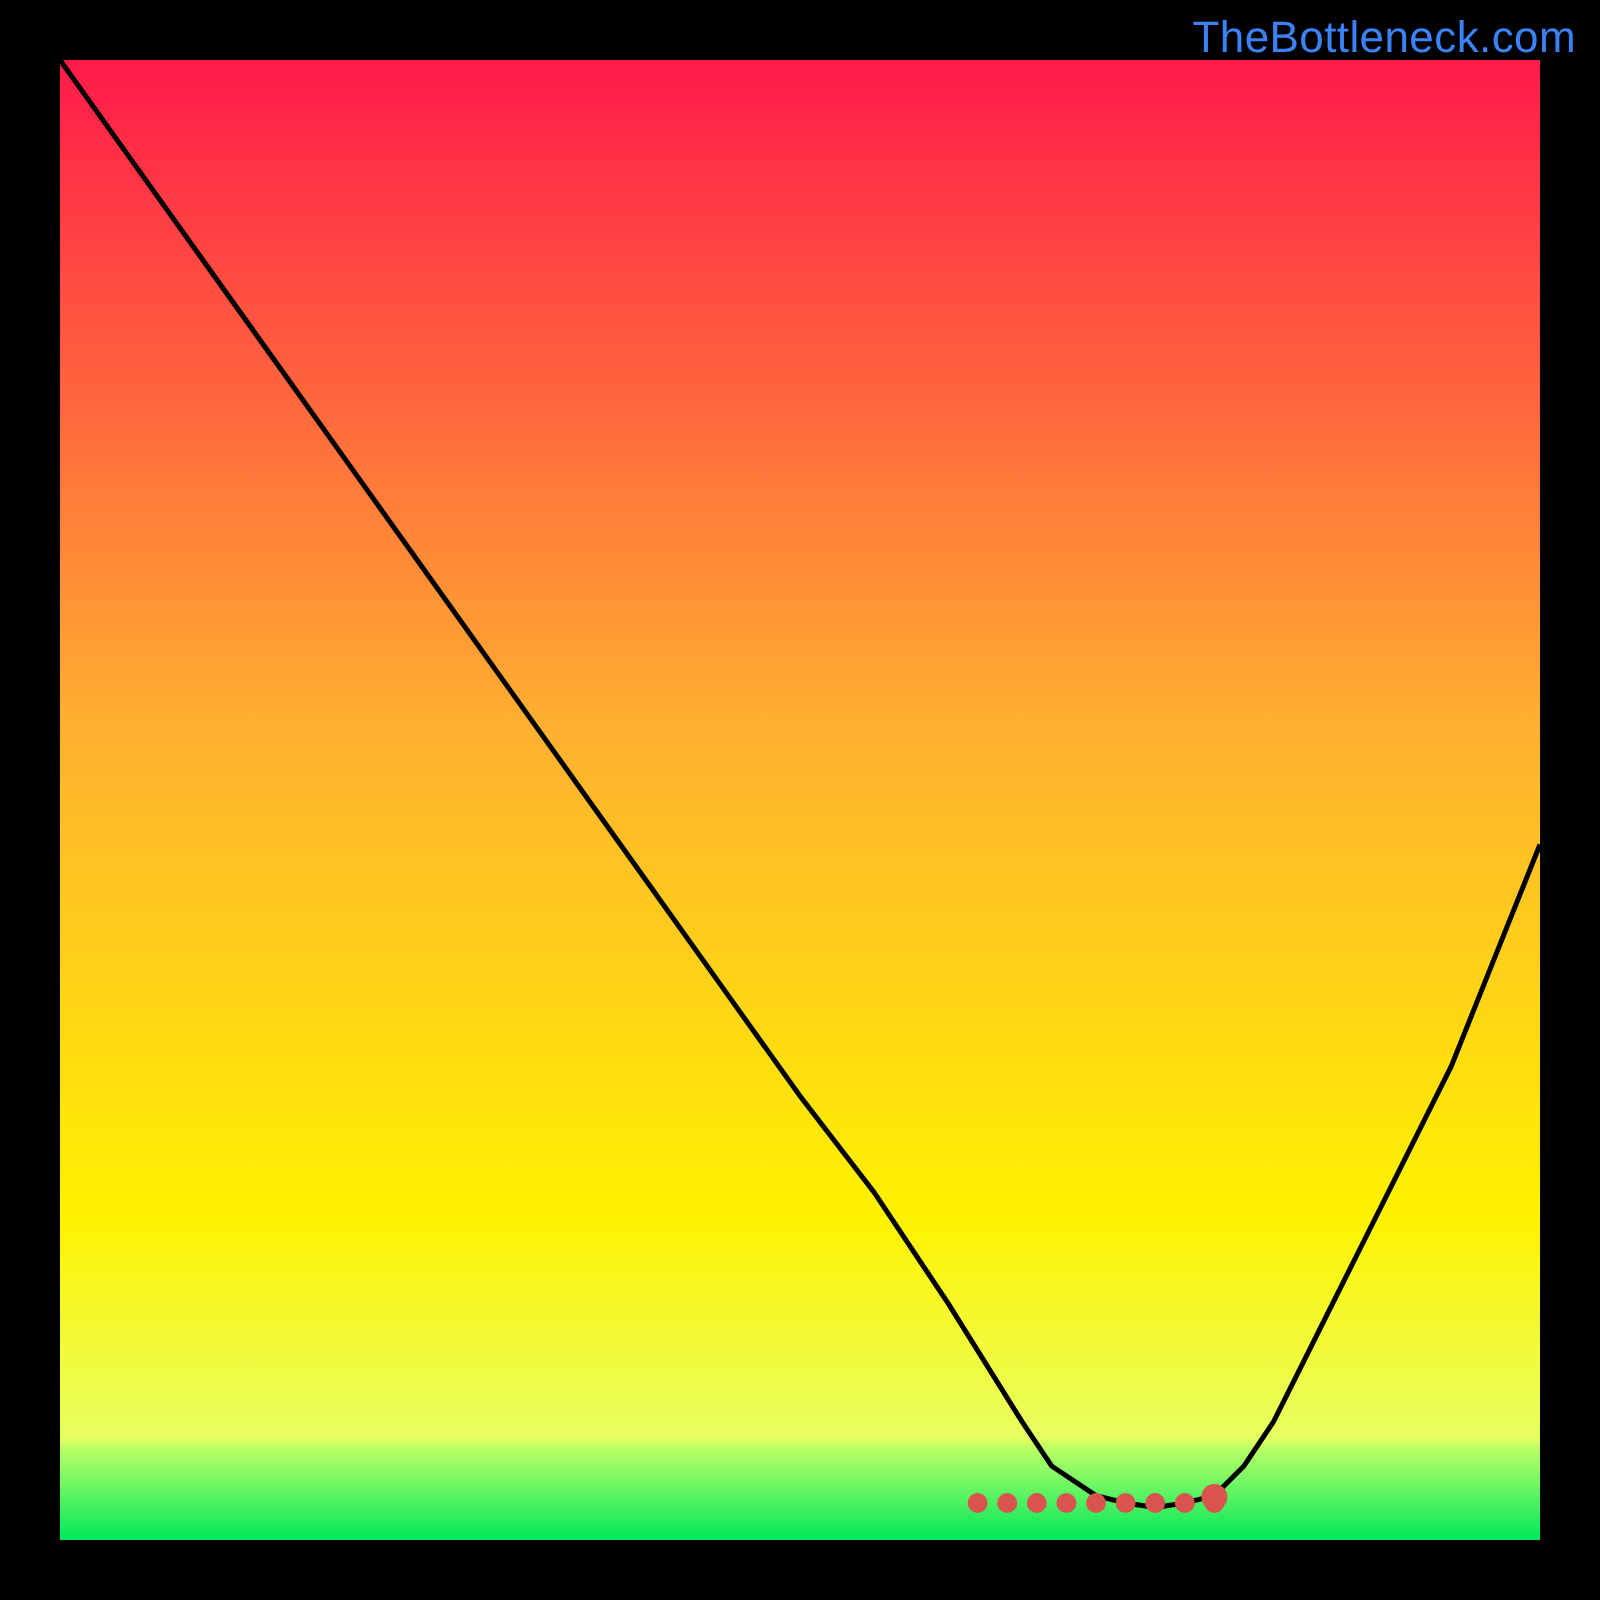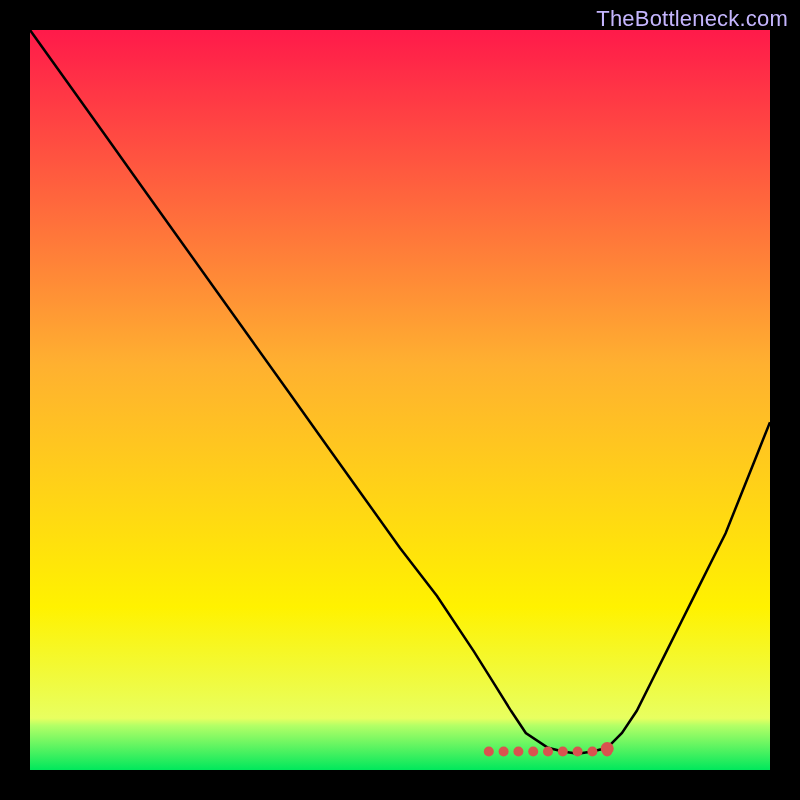--- a/index.html
+++ b/index.html
@@ -9,21 +9,21 @@
     width: 800px;
     height: 800px;
     position: relative;
     font-family: Arial, sans-serif;
   }
   .watermark {
     position: absolute;
     top: 6px;
     right: 12px;
     font-size: 22px;
-    color: #c4b5fd;
+    color: #3b82f6;
     font-weight: 500;
     letter-spacing: 0.2px;
     z-index: 10;
   }
   .plot-area {
     position: absolute;
     left: 30px;
     top: 30px;
     width: 740px;
     height: 740px;

